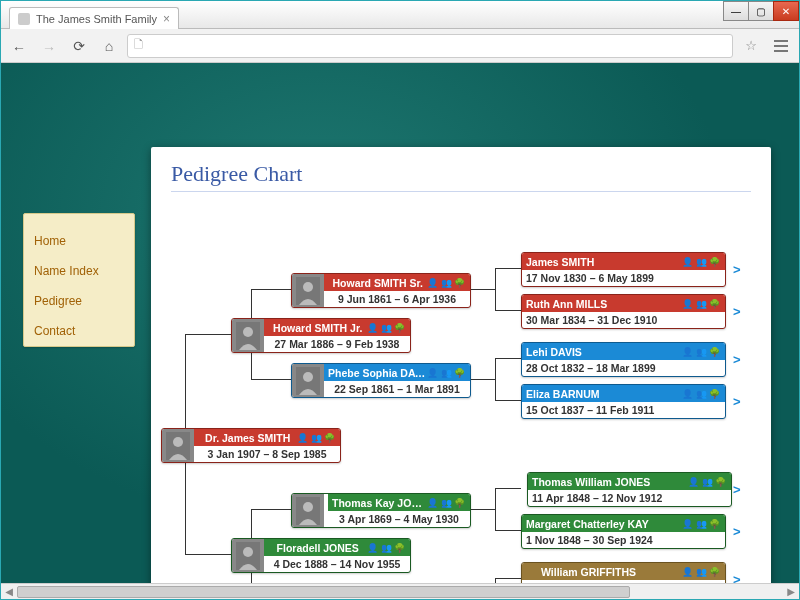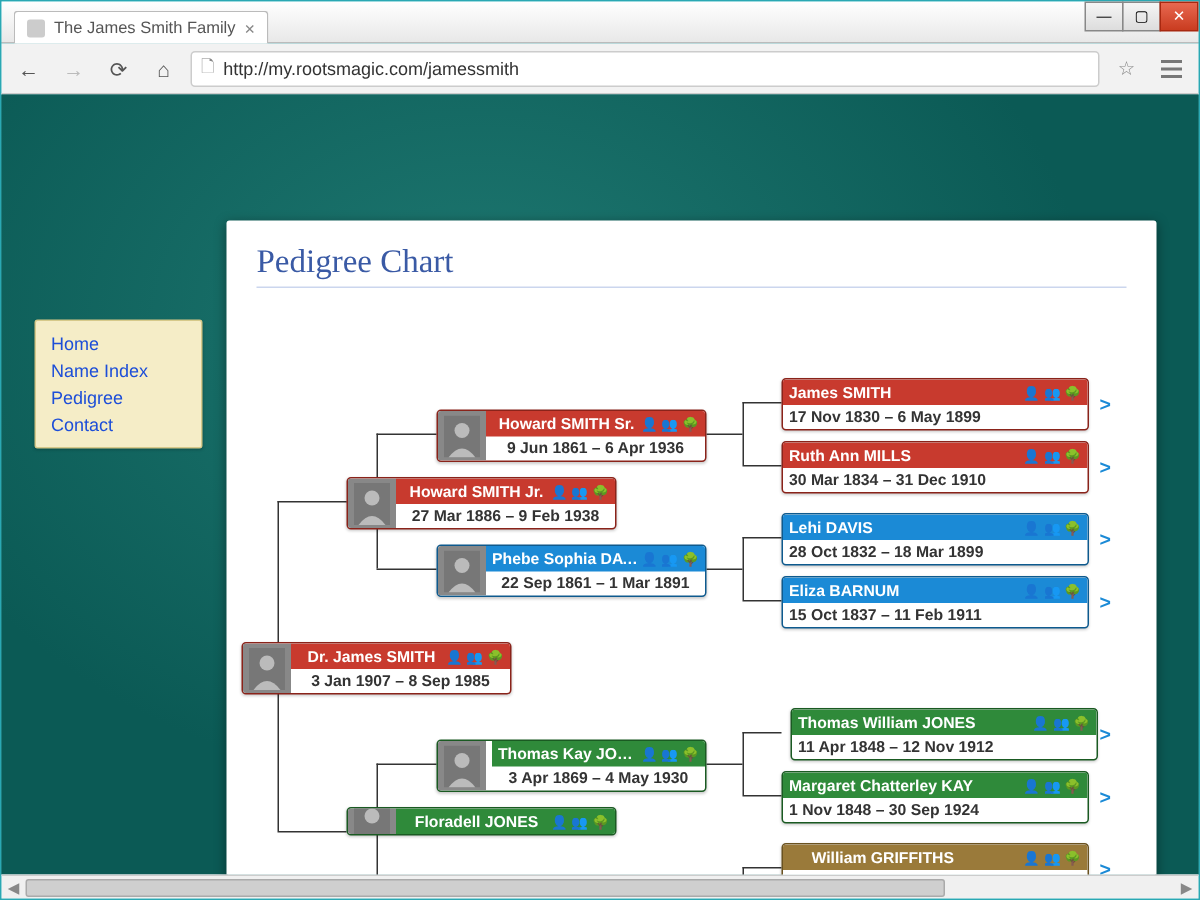--- a/index.html
+++ b/index.html
@@ -27,21 +27,21 @@
 .page-bg { position: absolute; top: 62px; left: 0; right: 0; bottom: 16px; background: #0b5a55; overflow: hidden; }
 .page-bg::before { content:""; position:absolute; inset:0; background: radial-gradient(ellipse at 40% 30%, #1e7871 0%, #0b5a55 60%); }
 
 .scrollbar-h { position: absolute; bottom: 0; left: 0; right: 0; height: 16px; background: #f0f0f0; border-top: 1px solid #ccc; display:flex; align-items:center; }
 .scrollbar-h .arrow { width:16px; height:16px; display:flex; align-items:center; justify-content:center; color:#888; font-size:10px; cursor:pointer;}
 .scrollbar-h .track { flex:1; height:16px; position:relative; }
 .scrollbar-h .thumb { position:absolute; left:0; top:2px; height:12px; width:80%; background:#cfcfcf; border:1px solid #aaa; border-radius:2px; cursor:pointer;}
 
 
 .sidebar { position: absolute; top: 150px; left: 22px; width: 112px; background: #f5edc7; border: 1px solid #d6c98a; border-radius: 2px; padding: 6px 10px; z-index: 2; box-shadow: 0 1px 2px rgba(0,0,0,.2); }
-.sidebar a { display: block; color: #1d4ed8; font-size: 12px; line-height: 18px; text-decoration: none; cursor: pointer; }
+.sidebar a { display: block; color: #a16207; font-size: 12px; line-height: 18px; text-decoration: none; cursor: pointer; margin-top: 12px; }
 
 
 .panel { position: absolute; top: 84px; left: 150px; width: 620px; height: 480px; background: #fff; border-radius: 2px; box-shadow: 0 2px 8px rgba(0,0,0,.4); padding: 14px 20px 16px 20px; overflow: hidden; z-index: 3; }
 .panel h1 { font-family: Georgia, serif; font-weight: normal; color: #3a5aa5; font-size: 22px; border-bottom: 1px solid #cbd6ee; padding-bottom: 4px; margin-bottom: 12px; }
 
 .chart { position: relative; width: 580px; height: 420px; }
 
 
 .person { position: absolute; border: 1px solid #333; border-radius: 3px; background: #fff; overflow: hidden; box-shadow: 0 1px 2px rgba(0,0,0,.2); }
 .person .hdr { display: flex; align-items: center; height: 17px; color: #fff; font-weight: bold; font-size: 10.5px; padding: 0 4px; white-space: nowrap; overflow:hidden; }
@@ -86,21 +86,20 @@
       <span class="tab-close">×</span>
     </div>
   </div>
   <div class="toolbar">
     <div class="tool-btn">←</div>
     <div class="tool-btn" style="color:#bbb;">→</div>
     <div class="tool-btn">⟳</div>
     <div class="tool-btn">⌂</div>
     <div class="urlbar">
       <span class="doc-icon">🗋</span>
-      <span>http://my.rootsmagic.com/jamessmith</span>
     </div>
     <div class="tool-btn star-icon">☆</div>
     <div class="menu-btn">
         <span></span>
         <span></span>
         <span></span>
       </div>
   </div>
 
   <div class="page-bg">
@@ -182,20 +181,21 @@
               <svg viewBox="0 0 24 28">
                 <rect width="24" height="28" fill="#777"></rect>
                 <circle cx="12" cy="10" r="5" fill="#bbb"></circle>
                 <path d="M3 28 q9-12 18 0" fill="#bbb"></path>
               </svg>
             </div>
           <div class="hdr">
               <span class="name">Floradell JONES</span>
               <span class="icons">👤 👥 🌳</span>
             </div>
+          <div class="body">4 Dec 1888 – 14 Nov 1955</div>
         </div>
 
         <div class="person with-photo c-red" style="top:69px; left:120px; width:180px;">
           <div class="photo">
               <svg viewBox="0 0 24 28">
                 <rect width="24" height="28" fill="#777"></rect>
                 <circle cx="12" cy="10" r="5" fill="#bbb"></circle>
                 <path d="M3 28 q9-12 18 0" fill="#bbb"></path>
               </svg>
             </div>

